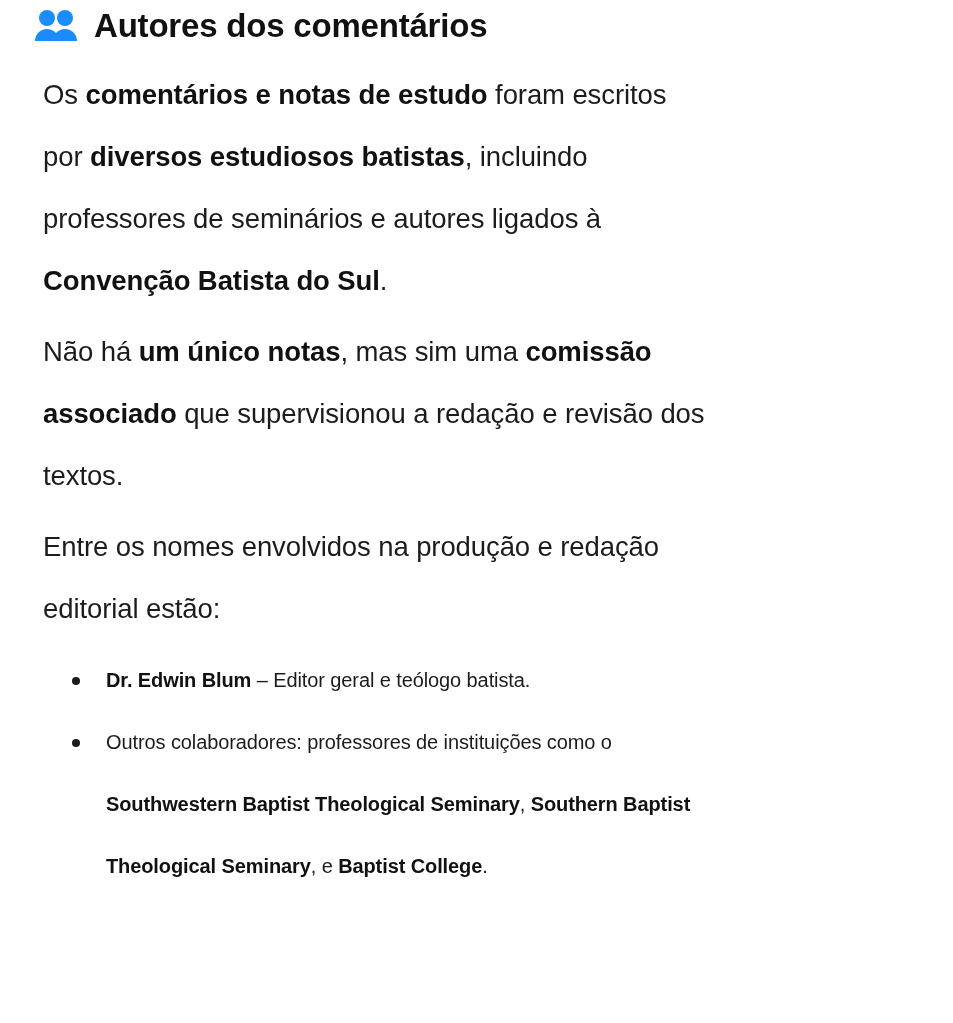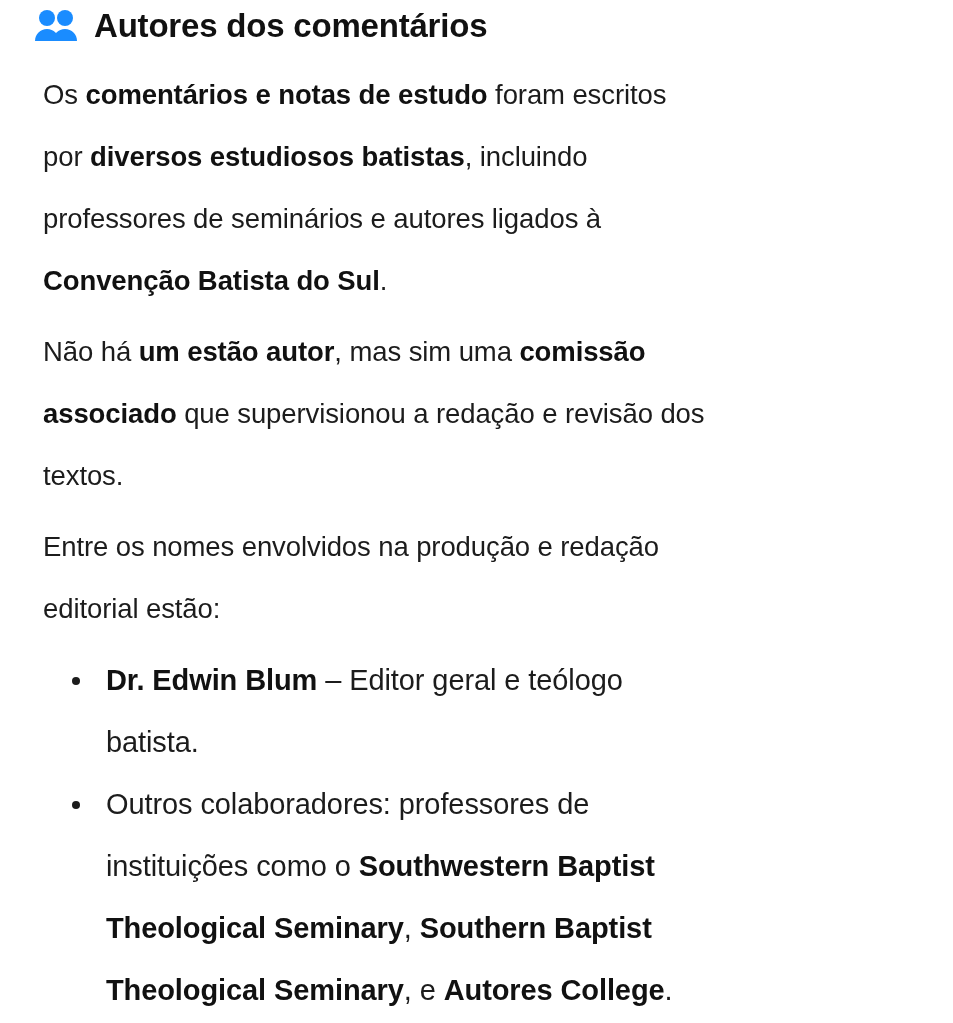--- a/index.html
+++ b/index.html
@@ -56,21 +56,21 @@
   .para b { font-weight: bold; color: #111111; }
 
   
   ul.bullets {
     list-style: none;
     margin: 0;
     padding: 0 0 0 34px;
   }
   ul.bullets > li {
     position: relative;
-    font-size: 29px;
+    font-size: 20px;
     line-height: 62px;
     color: #1c1c1c;
     padding-left: 38px;
     letter-spacing: -0.1px;
   }
   ul.bullets > li::before {
     content: "";
     position: absolute;
     left: 4px;
     top: 28px;
@@ -93,22 +93,22 @@
         <circle cx="31" cy="9" r="8" fill="#1a8cff"></circle>
         <path d="M1 32c0-7 5.4-12 12-12s12 5 12 12z" fill="#1a8cff"></path>
         <path d="M19 32c0-7 5.4-12 12-12s12 5 12 12z" fill="#1a8cff"></path>
       </svg>
     </span>
     <span class="heading-text">Autores dos comentários</span>
   </div>
 
   <p class="para">Os <b>comentários e notas de estudo</b> foram escritos por <b>diversos estudiosos batistas</b>, incluindo professores de seminários e autores ligados à <b>Convenção Batista do Sul</b>.</p>
 
-  <p class="para">Não há <b>um estão autor</b>, mas sim uma <b>comissão associado</b> que supervisionou a redação e revisão dos textos.</p>
+  <p class="para">Não há <b>um único notas</b>, mas sim uma <b>comissão associado</b> que supervisionou a redação e revisão dos textos.</p>
 
   <p class="para">Entre os nomes envolvidos na produção e redação editorial estão:</p>
 
   <ul class="bullets">
     <li><b>Dr. Edwin Blum</b> – Editor geral e teólogo batista.</li>
-    <li>Outros colaboradores: professores de instituições como o <b>Southwestern Baptist Theological Seminary</b>, <b>Southern Baptist Theological Seminary</b>, e <b>Autores College</b>.</li>
+    <li>Outros colaboradores: professores de instituições como o <b>Southwestern Baptist Theological Seminary</b>, <b>Southern Baptist Theological Seminary</b>, e <b>Baptist College</b>.</li>
   </ul>
 
 </div>
 
 </body></html>

